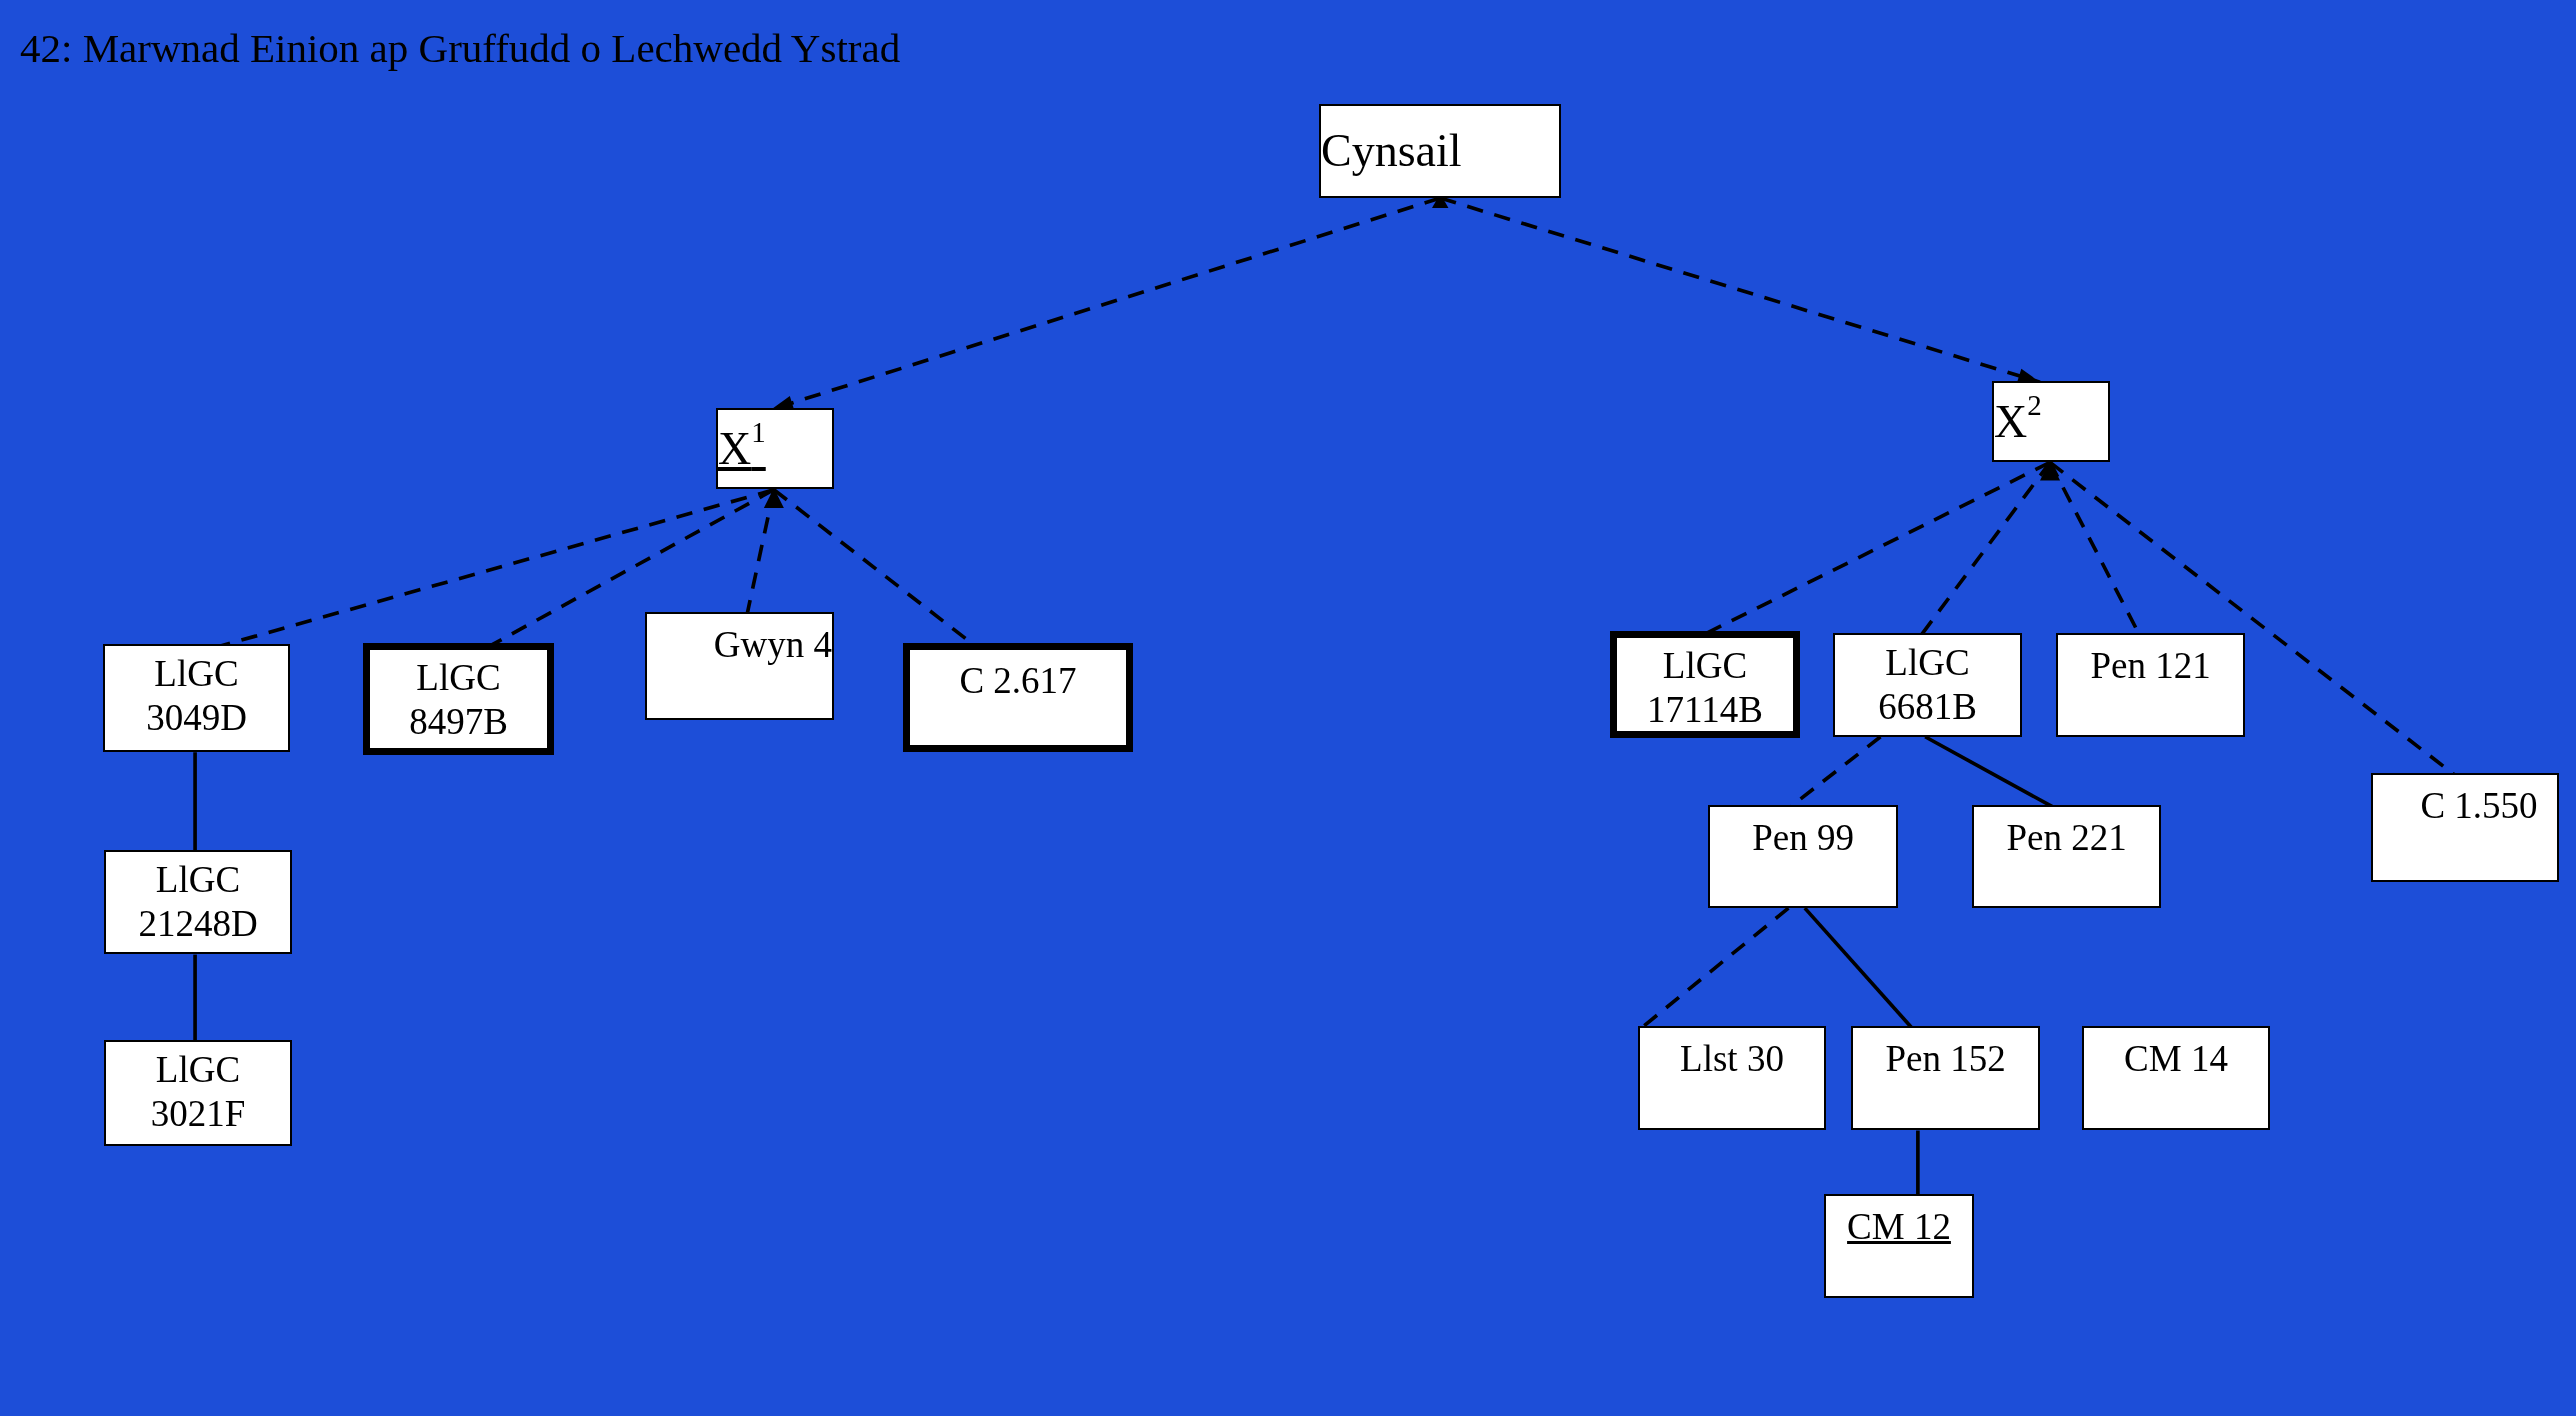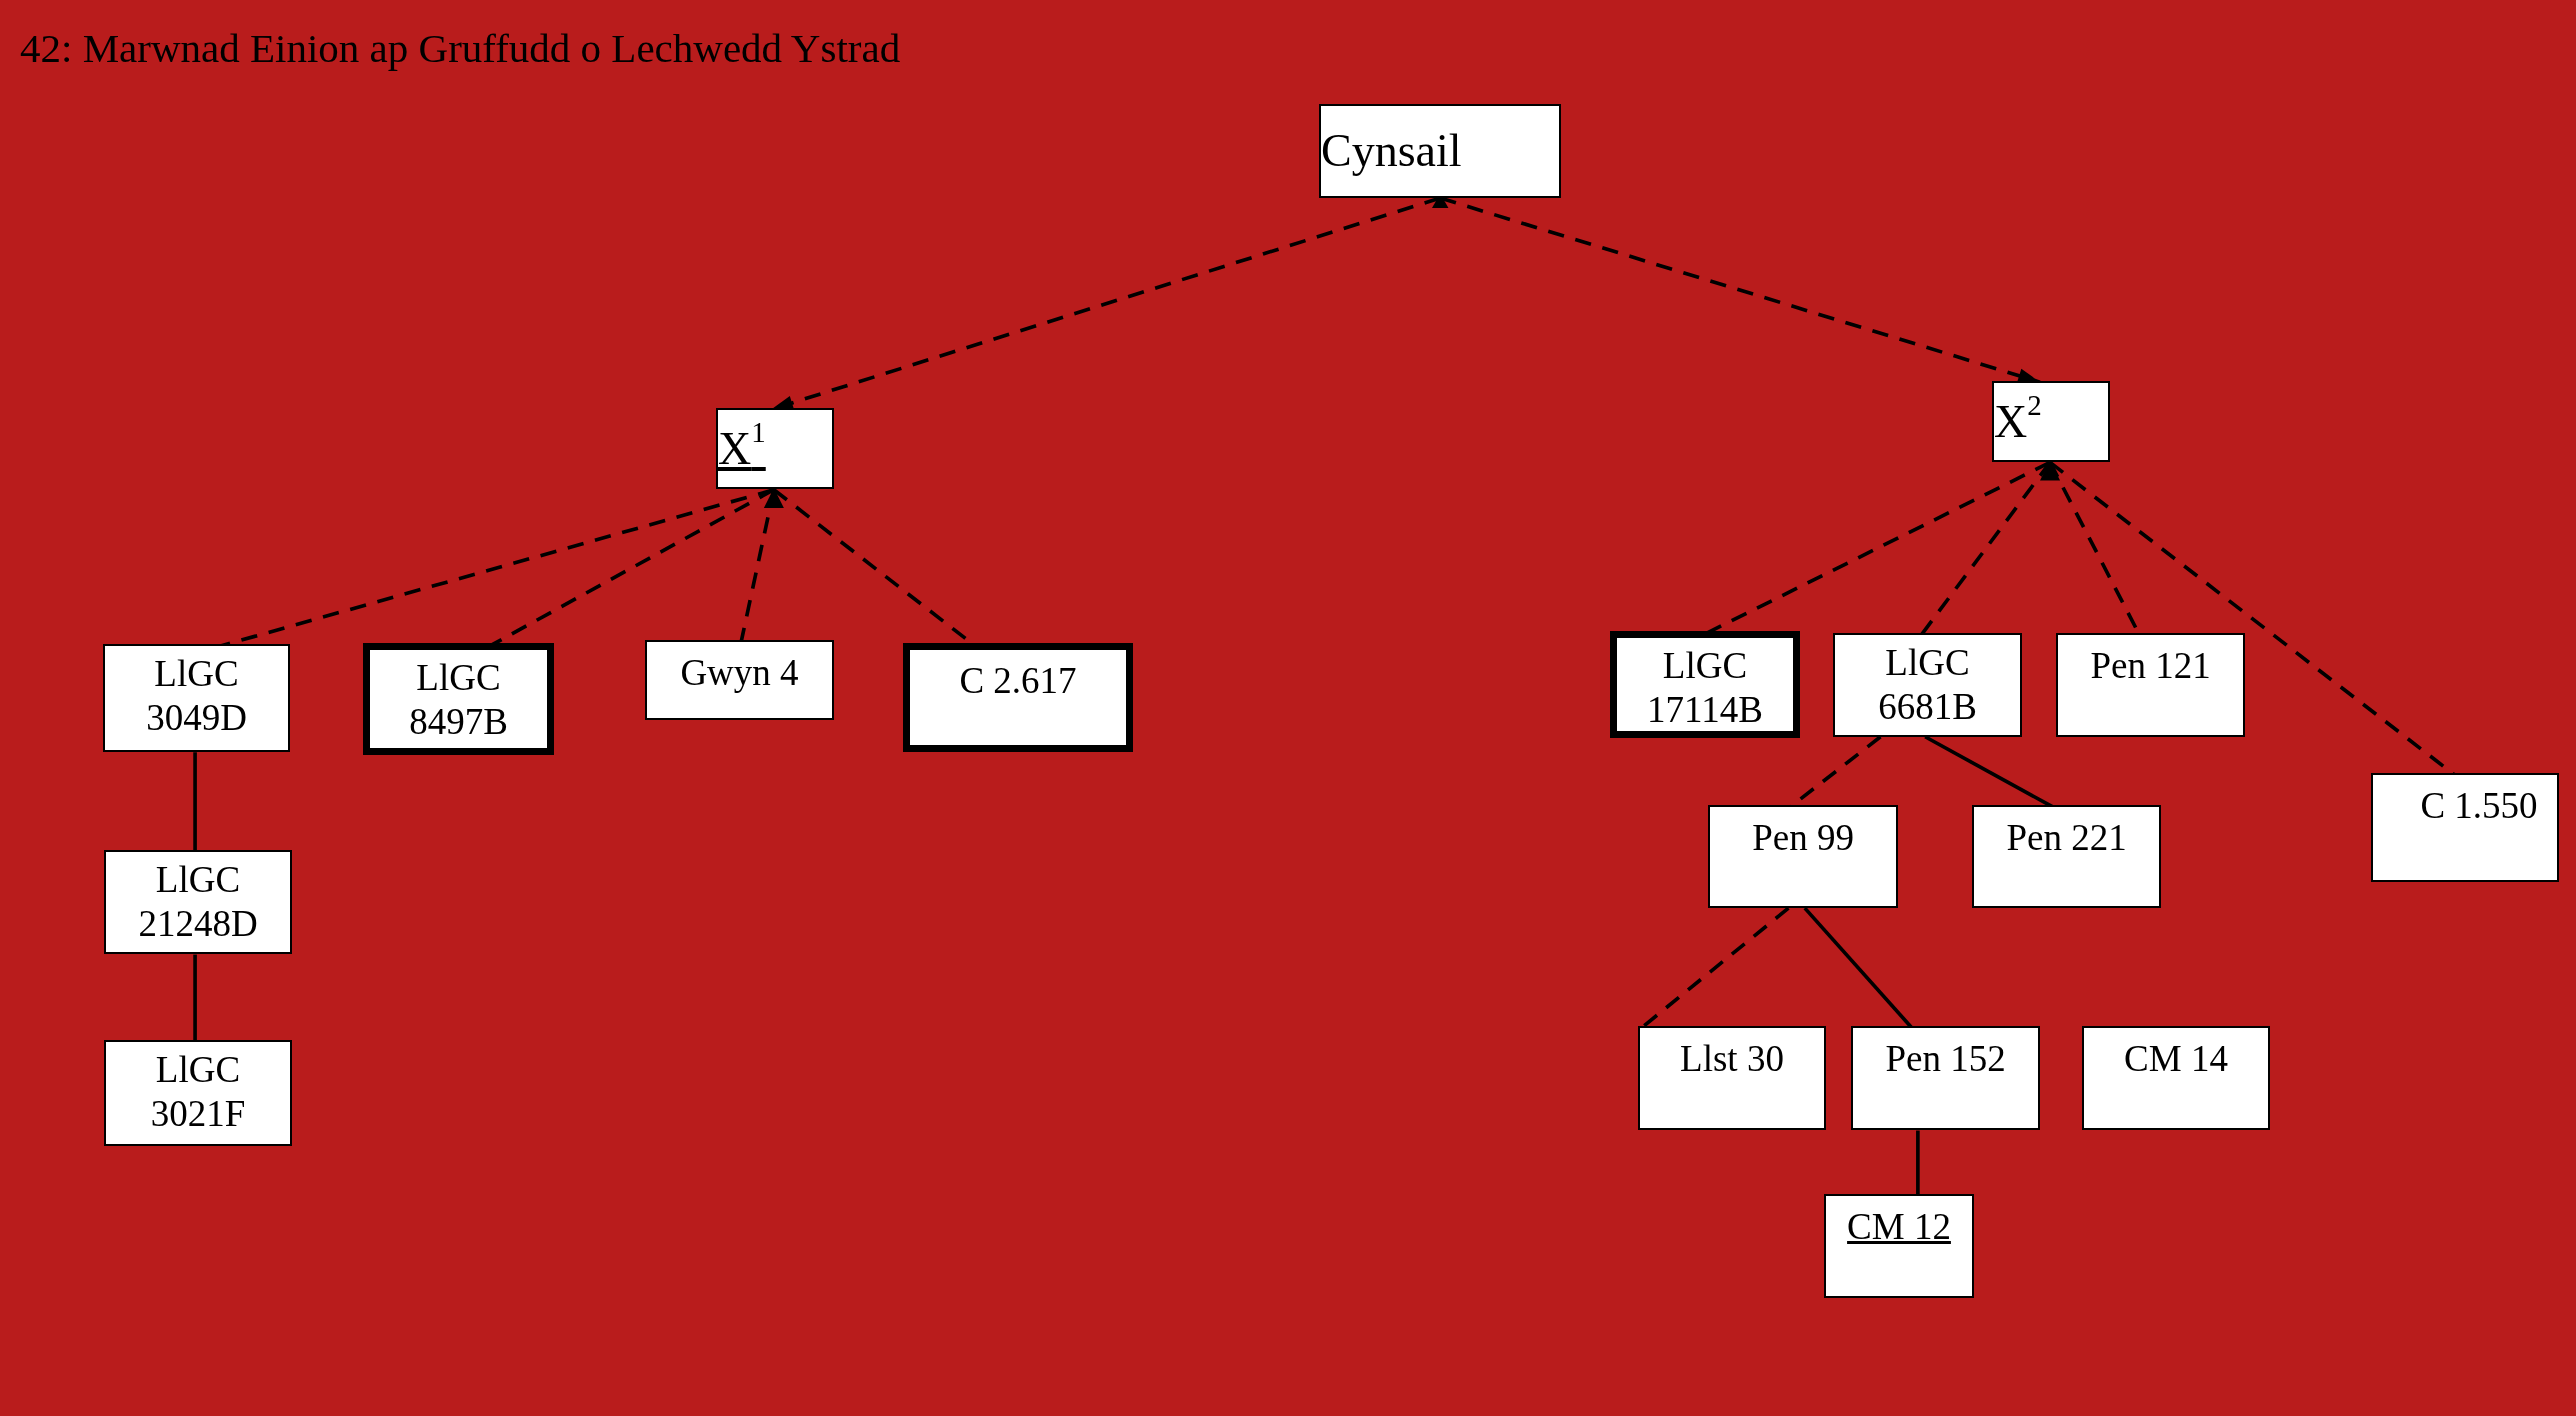--- a/index.html
+++ b/index.html
@@ -1,20 +1,20 @@
 <!DOCTYPE html>
 <html style="font-size:14.6px"><head>
 <meta charset="utf-8">
 <style>
   html, body { margin: 0; padding: 0; background: #ffffff; }
   .canvas {
     position: relative;
     width: 2576px;
     height: 1417px;
-    background: #b91c1c;
+    background: #1d4ed8;
     color: #000000;
     font-family: "Liberation Serif", "DejaVu Serif", serif;
     overflow: hidden;
   }
   .title {
     position: absolute;
     left: 20px;
     top: 24px;
     font-size: 41px;
     white-space: nowrap;
@@ -47,21 +47,21 @@
     padding-top: 0;
     font-size: 46px;
   }
   .node.xnode sup { font-size: 29px; line-height: 0; vertical-align: 22px; }
   
   #n-cynsail    { left: 1319px; top: 104px;  width: 242px; height: 94px; }
   #n-x1         { left: 716px;  top: 408px;  width: 118px; height: 81px; text-decoration: underline;  }
   #n-x2         { left: 1992px; top: 381px;  width: 118px; height: 81px;  }
   #n-llgc3049d  { left: 103px;  top: 644px;  width: 187px; height: 108px; }
   #n-llgc8497b  { left: 363px;  top: 643px;  width: 191px; height: 112px; }
-  #n-gwyn4      { left: 645px;  top: 640px;  width: 189px; height: 80px; }
+  #n-gwyn4      { left: 645px;  top: 612px;  width: 189px; height: 108px; text-align: right; }
   #n-c2617      { left: 903px;  top: 643px;  width: 230px; height: 109px; }
   #n-llgc21248d { left: 104px;  top: 850px;  width: 188px; height: 104px; }
   #n-llgc3021f  { left: 104px;  top: 1040px; width: 188px; height: 106px; }
   #n-llgc17114b { left: 1610px; top: 631px;  width: 190px; height: 107px; }
   #n-llgc6681b  { left: 1833px; top: 633px;  width: 189px; height: 104px; }
   #n-pen121     { left: 2056px; top: 633px;  width: 189px; height: 104px; }
   #n-c1550      { left: 2371px; top: 773px;  width: 188px; height: 109px; padding-left: 28px; }
   #n-pen99      { left: 1708px; top: 805px;  width: 190px; height: 103px; }
   #n-pen221     { left: 1972px; top: 805px;  width: 189px; height: 103px; }
   #n-llst30     { left: 1638px; top: 1026px; width: 188px; height: 104px; }

